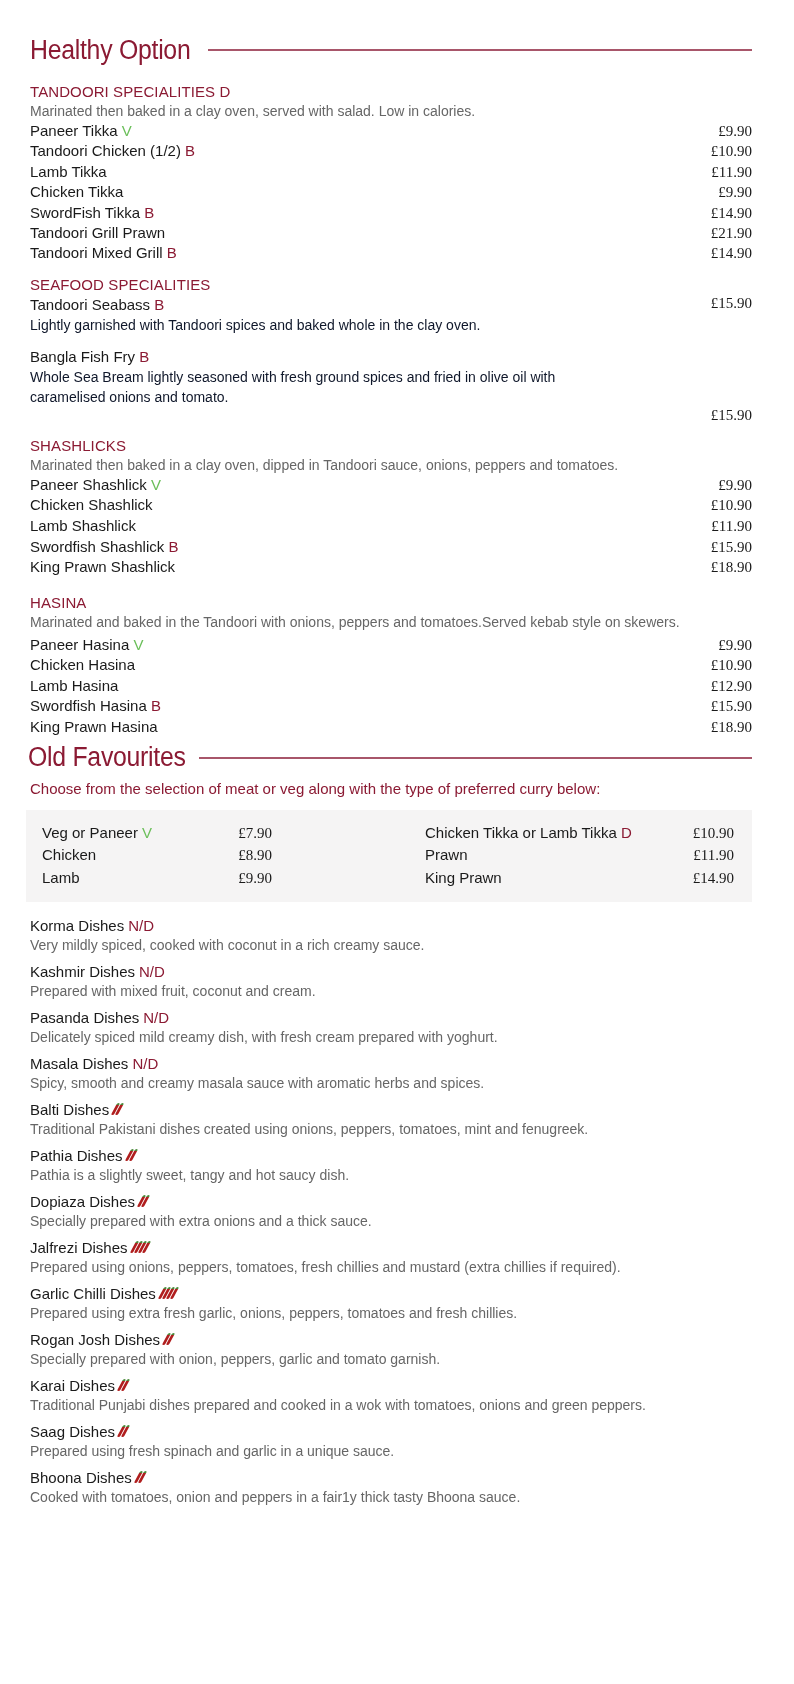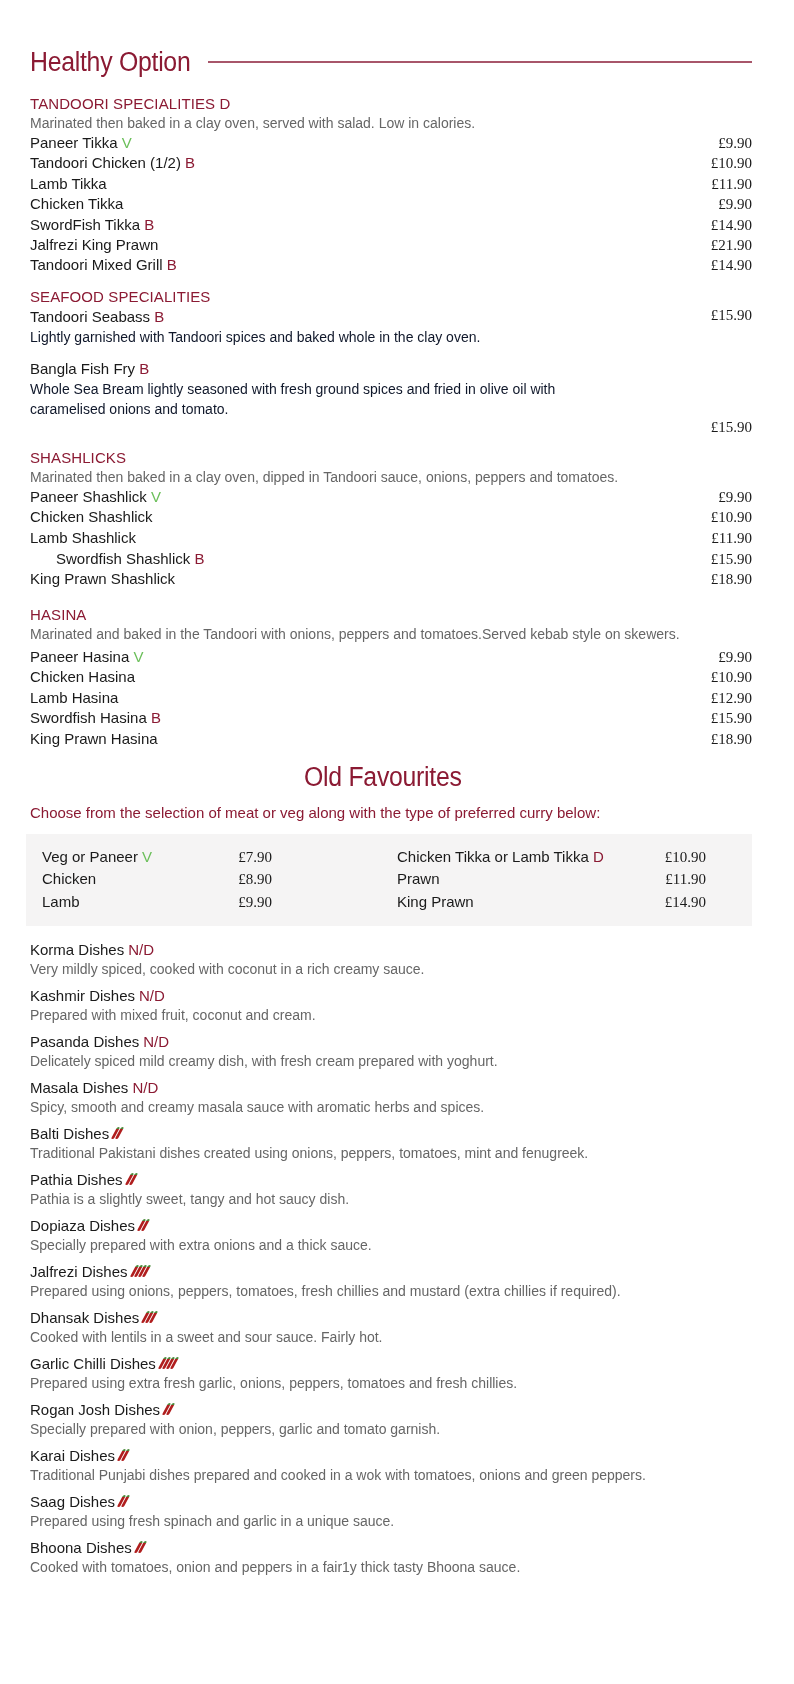--- a/index.html
+++ b/index.html
@@ -1,18 +1,18 @@
 <!DOCTYPE html>
 <html><head>
 <meta charset="utf-8">
 <style>
   * { box-sizing: border-box; margin: 0; padding: 0; }
   html, body { width: 794px; height: 1684px; background: #ffffff; overflow: hidden; }
   body { font-family: "Liberation Sans Narrow", "Liberation Sans", sans-serif; color: #1a1a1a; position: relative; }
-  .page { position: absolute; left: 30px; top: 12px; width: 722px; }
+  .page { position: absolute; left: 30px; top: 0; width: 722px; }
 
   .sec-head { display: flex; align-items: center; height: 40px; }
   .sec-title { font-family: "Liberation Sans", sans-serif; font-size: 27px; color: #8b1a33; font-weight: normal; letter-spacing: -0.3px; white-space: nowrap; transform: scaleX(0.92); transform-origin: left center; }
   .sec-rule { flex: 1; height: 2px; background: #a8566a; margin-left: 4px; }
 
   .cat-title { font-size: 15px; color: #8b1a33; height: 20px; line-height: 20px; text-transform: none; letter-spacing: 0.1px; }
   .cat-desc { font-size: 14px; color: #666; line-height: 19px; }
   .row { display: flex; justify-content: space-between; font-size: 15px; line-height: 20.4px; height: 20.4px; color: #1a1a1a; }
   .price { text-align: right; font-family: "Liberation Serif", serif; font-size: 15px; }
   .tag-v { color: #6bbf5a; }
@@ -64,21 +64,21 @@
         </div>
         <div class="row">
           <div><span>Chicken Tikka</span></div>
           <div class="price">£9.90</div>
         </div>
         <div class="row">
           <div><span>SwordFish Tikka</span> <span class="tag-r">B</span></div>
           <div class="price">£14.90</div>
         </div>
         <div class="row">
-          <div><span>Jalfrezi King Prawn</span></div>
+          <div><span>Tandoori Grill Prawn</span></div>
           <div class="price">£21.90</div>
         </div>
         <div class="row">
           <div><span>Tandoori Mixed Grill</span> <span class="tag-r">B</span></div>
           <div class="price">£14.90</div>
         </div>
       </div>
   </div>
 
   <div style="margin-top:11px;">
@@ -108,21 +108,21 @@
           <div class="price">£9.90</div>
         </div>
         <div class="row" style="height: 20.6px; line-height: 20.6px;">
           <div><span>Chicken Shashlick</span></div>
           <div class="price">£10.90</div>
         </div>
         <div class="row" style="height: 20.6px; line-height: 20.6px;">
           <div><span>Lamb Shashlick</span></div>
           <div class="price">£11.90</div>
         </div>
-        <div class="row" style="height: 20.6px; line-height: 20.6px; margin-left: 26px;">
+        <div class="row" style="height: 20.6px; line-height: 20.6px;">
           <div><span>Swordfish Shashlick</span> <span class="tag-r">B</span></div>
           <div class="price">£15.90</div>
         </div>
         <div class="row" style="height: 20.6px; line-height: 20.6px;">
           <div><span>King Prawn Shashlick</span></div>
           <div class="price">£18.90</div>
         </div>
       </div>
   </div>
 
@@ -146,27 +146,27 @@
           <div><span>Swordfish Hasina</span> <span class="tag-r">B</span></div>
           <div class="price">£15.90</div>
         </div>
         <div class="row" style="height: 20.6px; line-height: 20.6px;">
           <div><span>King Prawn Hasina</span></div>
           <div class="price">£18.90</div>
         </div>
       </div>
   </div>
 
-  <div class="sec-head" style="margin-top:12px; margin-left:-2px;flex-direction:column;">
+  <div class="sec-head" style="margin-left:-2px;">
     <span class="sec-title">Old Favourites</span>
     <span class="sec-rule" style="margin-left:0;"></span>
   </div>
   <div class="intro" style="margin-top:0px;">Choose from the selection of meat or veg along with the type of preferred curry below:</div>
 
-  <div class="box" style="margin-top:10px;">
+  <div class="box" style="margin-top:10px;gap:28px;">
     <div class="col" id="base-left">
         <div class="n"><span>Veg or Paneer</span> <span class="tag-v">V</span></div>
         <div class="p">£7.90</div>
         <div class="n"><span>Chicken</span></div>
         <div class="p">£8.90</div>
         <div class="n"><span>Lamb</span></div>
         <div class="p">£9.90</div>
       </div>
     <div class="col c2" id="base-right">
         <div class="n"><span>Chicken Tikka or Lamb Tikka</span> <span class="tag-r">D</span></div>
@@ -244,31 +244,20 @@
             <span class="chilli"></span>
             <span class="chilli"></span>
             <span class="chilli"></span>
             <span class="chilli"></span>
           </span>
         </div>
         <div class="dish-desc">Prepared using onions, peppers, tomatoes, fresh chillies and mustard (extra chillies if required).</div>
       </div>
       <div class="dish">
         <div class="dish-name">
-          <span>Dhansak Dishes</span>
-          <span class="chillies">
-            <span class="chilli"></span>
-            <span class="chilli"></span>
-            <span class="chilli"></span>
-          </span>
-        </div>
-        <div class="dish-desc">Cooked with lentils in a sweet and sour sauce. Fairly hot.</div>
-      </div>
-      <div class="dish">
-        <div class="dish-name">
           <span>Garlic Chilli Dishes</span>
           <span class="chillies">
             <span class="chilli"></span>
             <span class="chilli"></span>
             <span class="chilli"></span>
             <span class="chilli"></span>
           </span>
         </div>
         <div class="dish-desc">Prepared using extra fresh garlic, onions, peppers, tomatoes and fresh chillies.</div>
       </div>

